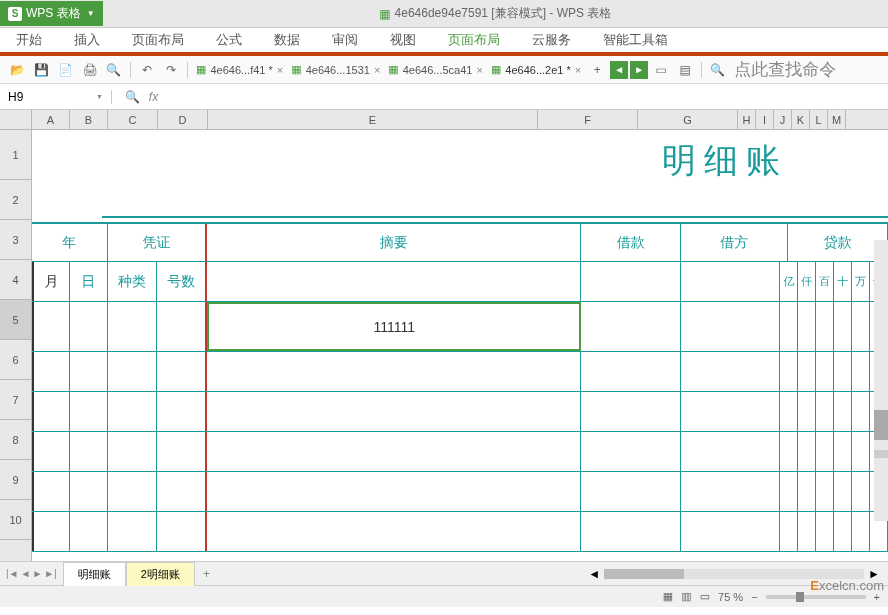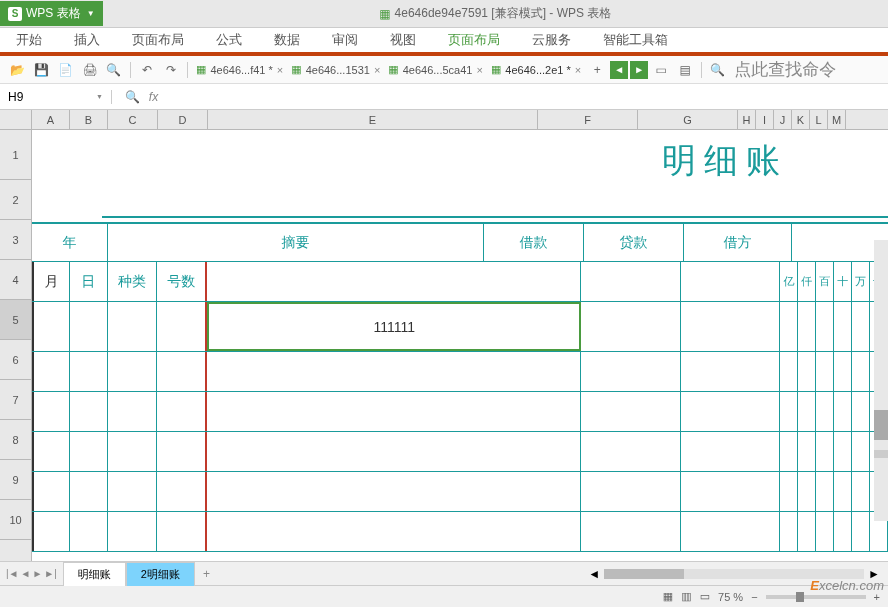--- a/index.html
+++ b/index.html
@@ -73,31 +73,31 @@
     .sel-cell { border: 2px solid #4a9b3f !important; background: #fff; }
     
     .r-scroll { position: absolute; right: 0; top: 130px; width: 14px; bottom: 40px; background: #e8e8e8; }
     .r-scroll .marker { position: absolute; top: 170px; width: 14px; height: 30px; background: #aaa; }
     .r-scroll .marker2 { position: absolute; top: 210px; width: 14px; height: 8px; background: #ccc; }
     
     .sheet-tabs { height: 24px; display: flex; align-items: center; background: #f0f0f0; border-top: 1px solid #ccc; }
     .st-nav { display: flex; gap: 2px; padding: 0 6px; }
     .st-nav span { color: #888; cursor: pointer; font-size: 10px; }
     .st-tab { padding: 4px 14px; background: #fff; border: 1px solid #ccc; border-bottom: none; font-size: 11px; cursor: pointer; }
-    .st-tab.inactive { background: #7dd3fc; }
+    .st-tab.inactive { background: #fef9c3; }
     .st-add { padding: 0 8px; color: #888; cursor: pointer; }
     .st-scroll { flex: 1; display: flex; align-items: center; justify-content: flex-end; gap: 4px; padding-right: 8px; }
     .h-track { width: 260px; height: 10px; background: #e0e0e0; position: relative; }
     .h-thumb { width: 80px; height: 10px; background: #bbb; position: absolute; left: 0; }
     
     .statusbar { height: 22px; display: flex; align-items: center; justify-content: flex-end; background: #f0f0f0; border-top: 1px solid #ccc; padding: 0 8px; gap: 8px; font-size: 11px; color: #666; }
     .zoom-slider { width: 100px; height: 4px; background: #ccc; position: relative; }
     .zoom-thumb { width: 8px; height: 10px; background: #888; position: absolute; left: 30px; top: -3px; }
     
-    .watermark { position: absolute; bottom: 22px; right: 4px; color: #999; font-size: 13px; font-style: italic; }
+    .watermark { position: absolute; bottom: 22px; right: 4px; color: #999; font-size: 13px; }
     .watermark .e { color: #e67e22; font-weight: bold; }
     .watermark .rest { color: #888; }
   </style>
 </head>
 <body>
 
 <div class="titlebar">
   <div class="app-label">
     <span class="s-icon">S</span>
     <span>WPS 表格</span>
@@ -202,24 +202,25 @@
       <div class="row-h">8</div>
       <div class="row-h">9</div>
       <div class="row-h">10</div>
     </div>
     <div class="grid">
       <div class="ledger-title">明细账</div>
       <div class="ledger-line"></div>
       <div class="ledger-table">
         <div class="lt-row header1" style="border-top:2px solid #1a9b9b">
           <div class="lt-cell c-year">年</div>
+          <div class="lt-cell c-voucher red-r">凭证</div>
           <div class="lt-cell c-summary" style="border-bottom:none">摘要</div>
           <div class="lt-cell c-debit" style="border-bottom:none">借款</div>
+          <div class="lt-cell c-debtor">借方</div>
           <div class="lt-cell c-credit" style="border-bottom:none">贷款</div>
-          <div class="lt-cell c-debtor">借方</div>
         </div>
         <div class="lt-row header2">
           <div class="lt-cell c-month black">月</div>
           <div class="lt-cell c-day">日</div>
           <div class="lt-cell c-type">种类</div>
           <div class="lt-cell c-no red-r">号数</div>
           <div class="lt-cell c-summary"></div>
           <div class="lt-cell c-debit"></div>
           <div class="lt-cell c-credit"></div>
           <div class="lt-cell c-sub">亿</div>

